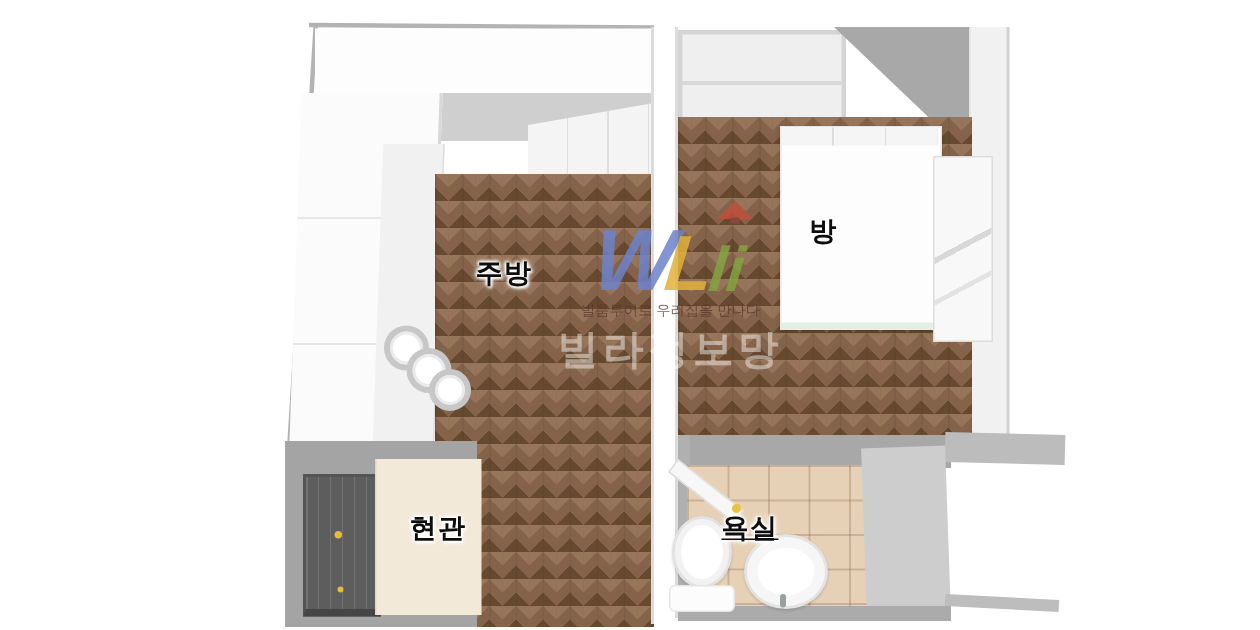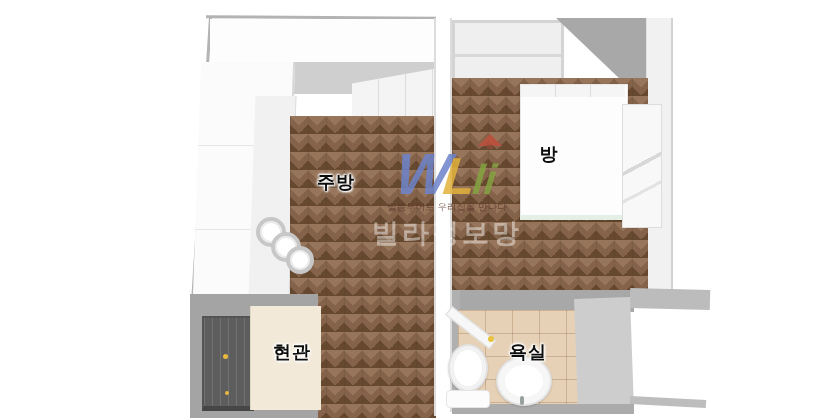--- a/index.html
+++ b/index.html
@@ -109,21 +109,21 @@
 
   <div class="a" style="left:448px;top:344px;width:36px;height:44px;border-radius:50%;background:#fff;border:2px solid #e2e2e2;
               box-shadow:inset 0 0 0 4px #f2f2f2,0 1px 2px rgba(0,0,0,.15);z-index:4;"></div>
   <div class="a" style="left:446px;top:390px;width:42px;height:16px;border-radius:4px;background:#fcfcfc;border:1px solid #e5e5e5;z-index:4;"></div>
   <div class="a" style="left:496px;top:356px;width:52px;height:46px;border-radius:50%;background:#fff;border:2px solid #e3e3e3;
               box-shadow:inset 0 0 0 7px #f6f6f6,0 1px 2px rgba(0,0,0,.15);z-index:4;"></div>
   <div class="a" style="left:520px;top:396px;width:4px;height:9px;background:#9aa0a0;border-radius:2px;z-index:5;"></div>
   <div class="a" style="left:452px;top:306px;width:54px;height:9px;background:#f7f7f7;border:1px solid #ddd;
               transform-origin:0 0;transform:rotate(38deg);z-index:4;"></div>
   <div class="dot" style="left:488px;top:336px;width:6px;height:6px;background:#e8c33f;"></div>
-  <div class="room-label" style="left:492px;top:340px;width:72px;">욕실</div>
+  <div class="room-label" style="left:464px;top:340px;width:72px;text-decoration:underline;">욕실</div>
 
   <div class="watermark">
     <div class="wm-row">
       <span class="wm-w">W</span>
       <span class="wm-l">L</span>
       <span class="wm-i">li</span>
       <i class="wm-roof"></i>
     </div>
     <div class="wm-tagline">빌룸투어로 우리집을 만나다</div>
     <div class="wm-brand">빌라정보망</div>

